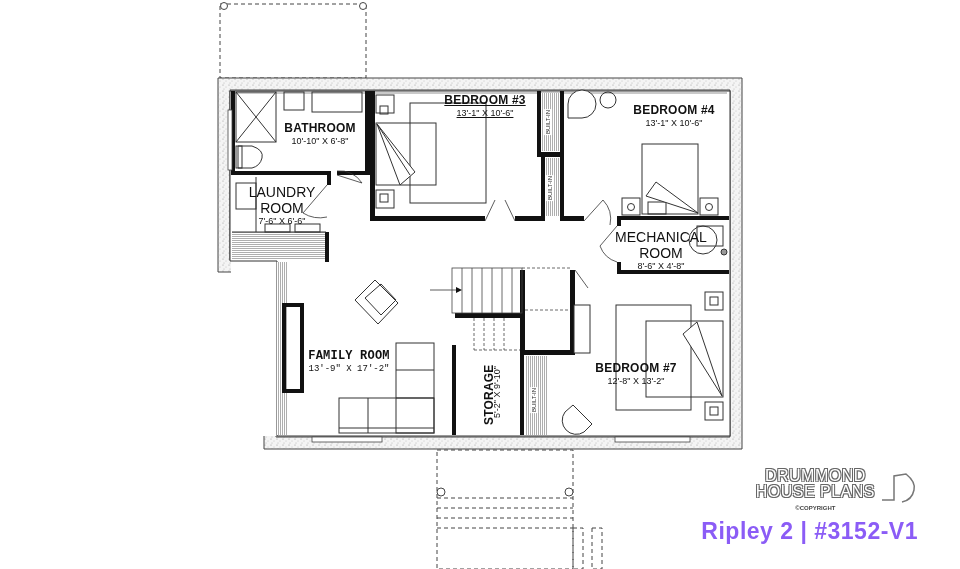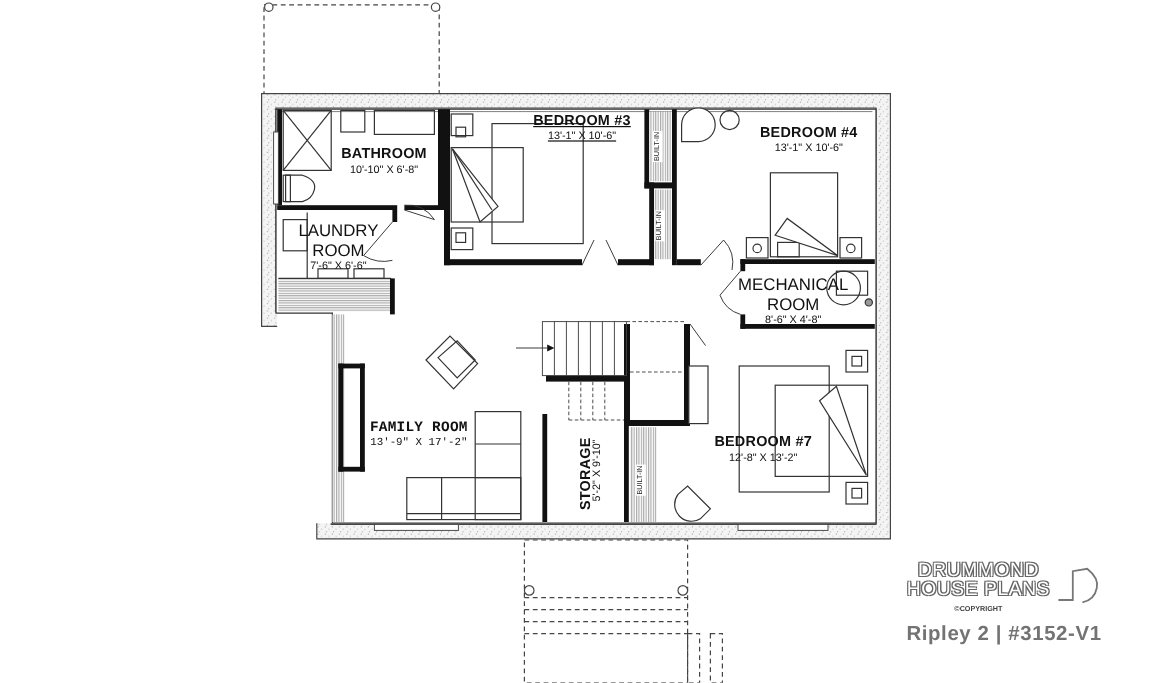--- a/index.html
+++ b/index.html
@@ -7,21 +7,21 @@
   #plan { position:absolute; left:0; top:0; width:960px; height:569px; }
   .lbl { position:absolute; text-align:center; color:#111; white-space:nowrap; transform:translateX(-50%); line-height:1.15; }
   .rname { font-weight:bold; font-size:12px; letter-spacing:0.2px; }
   .rname-sm { font-size:14px; font-weight:normal; }
   .rdim { font-size:9px; }
   .vert { position:absolute; transform-origin:left top; white-space:nowrap; color:#111; }
   .builtin { position:absolute; font-size:6px; color:#222; background:#fff; padding:1px; transform:rotate(-90deg); transform-origin:center; white-space:nowrap; }
   .brand { position:absolute; right:85px; top:468px; text-align:center; color:#fff; font-size:16px; line-height:16px; letter-spacing:0.5px;
            text-shadow: -1px -1px 0 #666, 1px -1px 0 #666, -1px 1px 0 #666, 1px 1px 0 #666; }
   .brand .copy { font-size:6px; font-weight:bold; text-shadow:none; color:#444; letter-spacing:0; }
-  .caption { position:absolute; right:42px; top:518px; font-size:17px; font-weight:bold; color:#737373; letter-spacing:0.5px; }
+  .caption { position:absolute; right:42px; top:518px; font-size:23px; font-weight:bold; color:#8b5cf6; letter-spacing:0.5px; }
 </style>
 </head>
 <body>
 
 <svg id="plan" viewBox="0 0 960 569" xmlns="http://www.w3.org/2000/svg">
   <defs>
     <pattern id="speckle" width="6" height="6" patternUnits="userSpaceOnUse">
       <rect width="6" height="6" fill="#f4f4f4"></rect>
       <circle cx="1" cy="1" r="0.5" fill="#888"></circle>
       <circle cx="4" cy="3" r="0.45" fill="#999"></circle>

